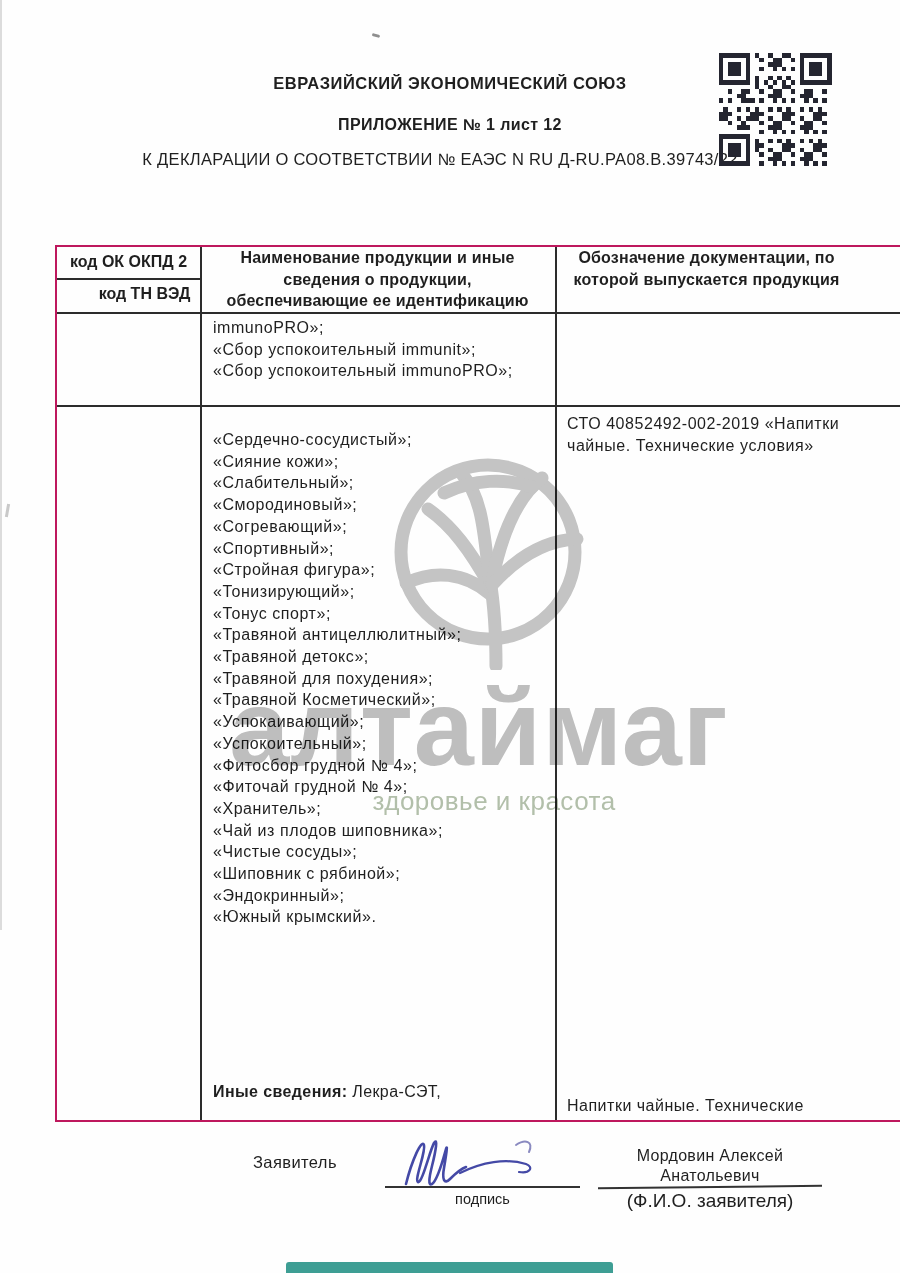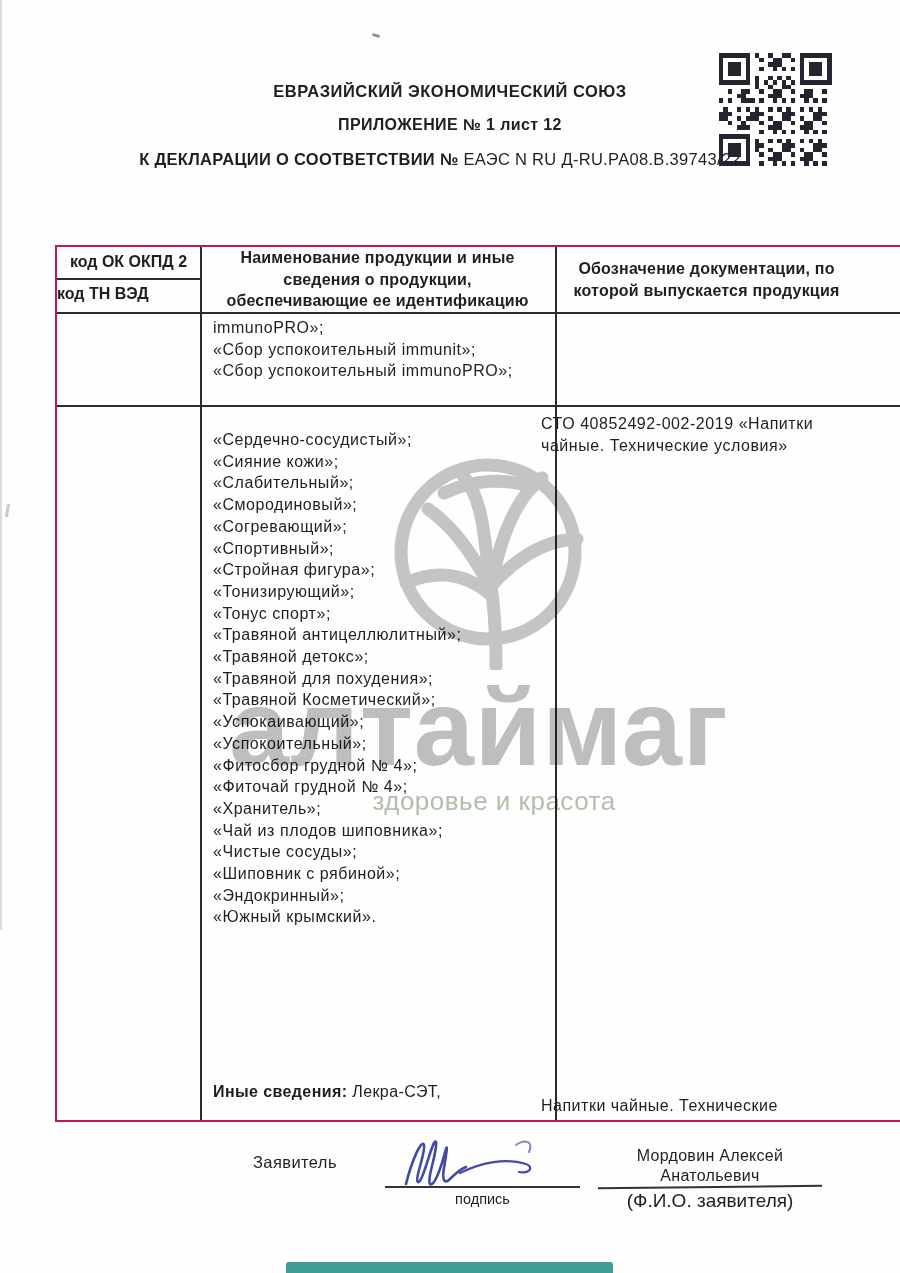--- a/index.html
+++ b/index.html
@@ -5,47 +5,47 @@
   html,body{margin:0;padding:0;background:#fff;}
   .page{position:relative;width:900px;height:1273px;background:#fefefe;
         font-family:"Liberation Sans",sans-serif;color:#1f1f1f;overflow:hidden;}
 
   
   .edge-left{position:absolute;left:0;top:0;width:2px;height:930px;background:#dcdcdc;}
   .speck1{position:absolute;left:372px;top:34px;width:8px;height:3px;background:#8f8f8f;transform:rotate(14deg);border-radius:2px;}
   .speck2{position:absolute;left:6px;top:504px;width:3px;height:13px;background:#c9c9c9;transform:rotate(10deg);}
 
   
-  .hline1{position:absolute;top:74px;left:0;width:900px;text-align:center;font-weight:bold;font-size:16.5px;letter-spacing:.5px;margin-top:8px;}
+  .hline1{position:absolute;top:74px;left:0;width:900px;text-align:center;font-weight:bold;font-size:16.5px;letter-spacing:.5px;}
   .hline2{position:absolute;top:116px;left:0;width:900px;text-align:center;font-weight:bold;font-size:16px;letter-spacing:.4px;}
   .hline3{position:absolute;top:150px;left:0;width:880px;text-align:center;font-size:16.5px;letter-spacing:.3px;}
-  .hline3 .b{font-weight:bold;}
+  .hline3 .b{font-weight:normal;}
 
   
   .qr-box{position:absolute;left:714px;top:53px;width:122px;height:113px;z-index:4;}
   .qr-box svg{width:100%;height:100%;shape-rendering:crispEdges;}
 
   
   .doc-table{position:absolute;left:55px;top:245px;width:898px;height:877px;
              border:2px solid #be185d;box-sizing:border-box;}
   .vline{position:absolute;top:0;bottom:0;width:2px;background:#2c2c2c;}
   .v1{left:143px;} .v2{left:498px;}
   .hrow{position:absolute;left:0;right:0;height:2px;background:#2c2c2c;}
   .h1{top:65px;} .h2{top:158px;}
   .cell{position:absolute;box-sizing:border-box;}
   .c-head1{left:0;top:0;width:143px;height:65px;}
   .c-head1 .t1{position:absolute;top:6px;left:0;width:100%;text-align:center;font-weight:bold;font-size:16px;}
   .c-head1 .frac{position:absolute;top:31px;left:0;width:100%;height:2px;background:#2c2c2c;}
-  .c-head1 .t2{position:absolute;top:38px;left:0;width:100%;font-weight:bold;font-size:16px;}
+  .c-head1 .t2{position:absolute;top:38px;left:16px;width:100%;text-align:center;font-weight:bold;font-size:16px;}
   .c-head2{left:143px;top:0;width:355px;height:65px;display:flex;flex-direction:column;}
-  .c-head3{left:498px;top:0;width:303px;height:65px;display:flex;flex-direction:column;justify-content:center;}
+  .c-head3{left:498px;top:0;width:303px;height:65px;display:flex;flex-direction:column;}
   .hcell-line{text-align:center;font-weight:bold;font-size:16px;line-height:21.5px;letter-spacing:.2px;}
   .c-r1-2{left:143px;top:67px;width:355px;height:91px;padding:3px 0 0 13px;}
   .c-r2-2{left:143px;top:160px;width:355px;height:713px;padding:22px 0 0 13px;}
-  .c-r2-3{left:474px;top:160px;width:303px;height:713px;padding:6px 8px 0 10px;}
+  .c-r2-3{left:500px;top:160px;width:303px;height:713px;padding:6px 8px 0 10px;}
   .pline{font-size:16px;line-height:21.7px;letter-spacing:.55px;white-space:nowrap;}
   .other-info{position:absolute;left:13px;top:676px;font-size:16px;letter-spacing:.4px;white-space:nowrap;}
   .other-info .b{font-weight:bold;}
   .doc-bottom{position:absolute;left:10px;top:690px;font-size:16px;letter-spacing:.5px;white-space:nowrap;}
 
   
   .watermark{position:absolute;left:0;top:0;width:900px;height:899px;z-index:5;
              mix-blend-mode:multiply;pointer-events:none;margin-left:34px;}
   .wm-emblem{position:absolute;left:358px;top:452px;width:192px;height:218px;}
   .wm-brand{position:absolute;left:190px;top:674px;width:510px;text-align:center;

